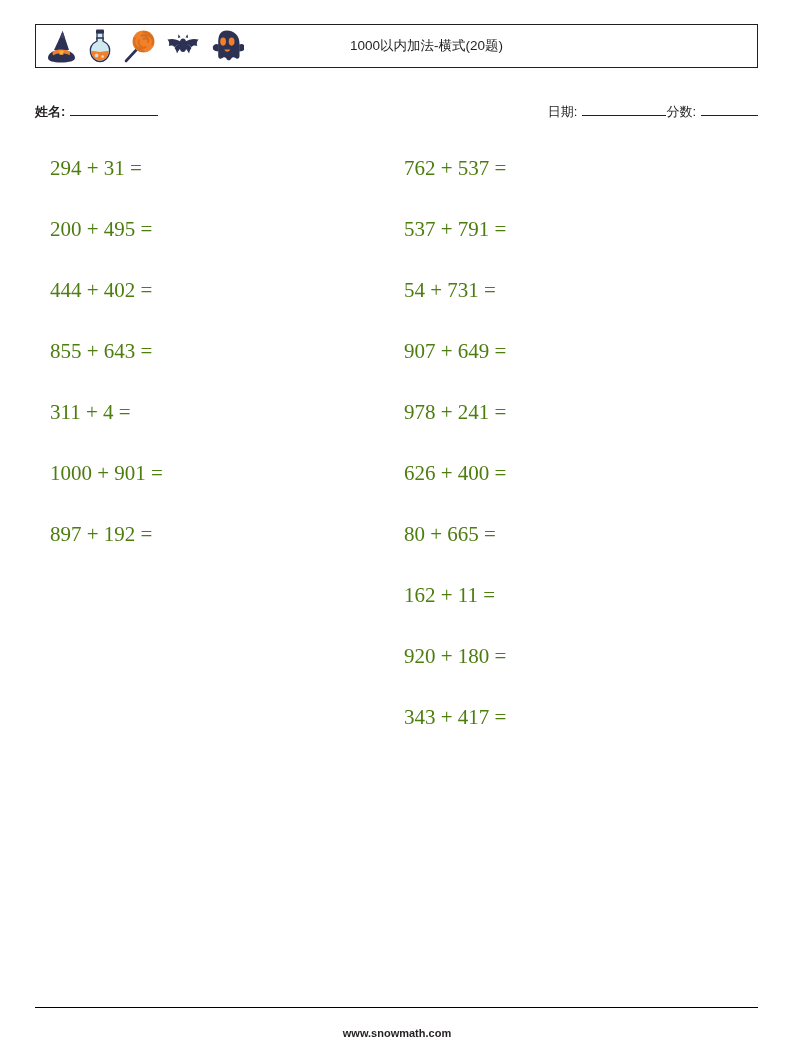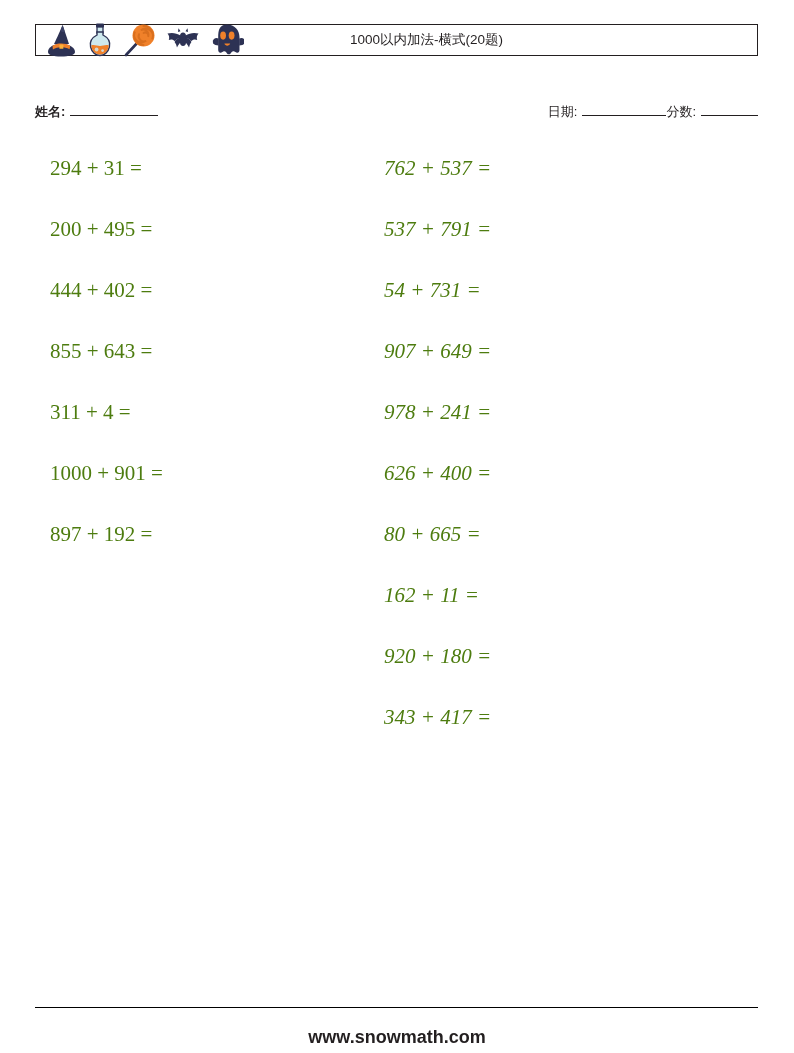--- a/index.html
+++ b/index.html
@@ -15,21 +15,21 @@
     color: #231f20;
     overflow: hidden;
   }
 
   
   .header-box {
     position: absolute;
     left: 35px;
     top: 24px;
     width: 723px;
-    height: 32px;
+    height: 44px;
     border: 1px solid #231f20;
     box-sizing: border-box;
   }
   .header-icons {
     position: absolute;
     left: 6px;
     top: 50%;
     transform: translateY(-50%);
     display: flex;
     align-items: center;
@@ -101,21 +101,21 @@
     position: absolute;
     left: 0;
     top: 138px;
     width: 794px;
   }
   .prob-col {
     position: absolute;
     top: 0;
   }
   .prob-col.left  { left: 50px;  width: 330px; }
-  .prob-col.right { left: 384px; width: 330px; font-style: italic; }
+  .prob-col.right { left: 404px; width: 330px; }
 
   .problem {
     height: 61px;
     line-height: 61px;
     font-size: 21px;
     white-space: nowrap;
     color: #4d7c0f;
   }
 
   
@@ -127,21 +127,21 @@
     height: 0;
     border-top: 1.6px solid #000000;
   }
   .footer-text {
     position: absolute;
     left: 0;
     right: 0;
     top: 1027px;
     text-align: center;
     font-family: "Liberation Sans", "DejaVu Sans", sans-serif;
-    font-size: 18px;
+    font-size: 11px;
     font-weight: bold;
     color: #231f20;
   }
 </style>
 </head>
 <body>
 
 <div class="header-box">
 
   <div class="header-icons">

